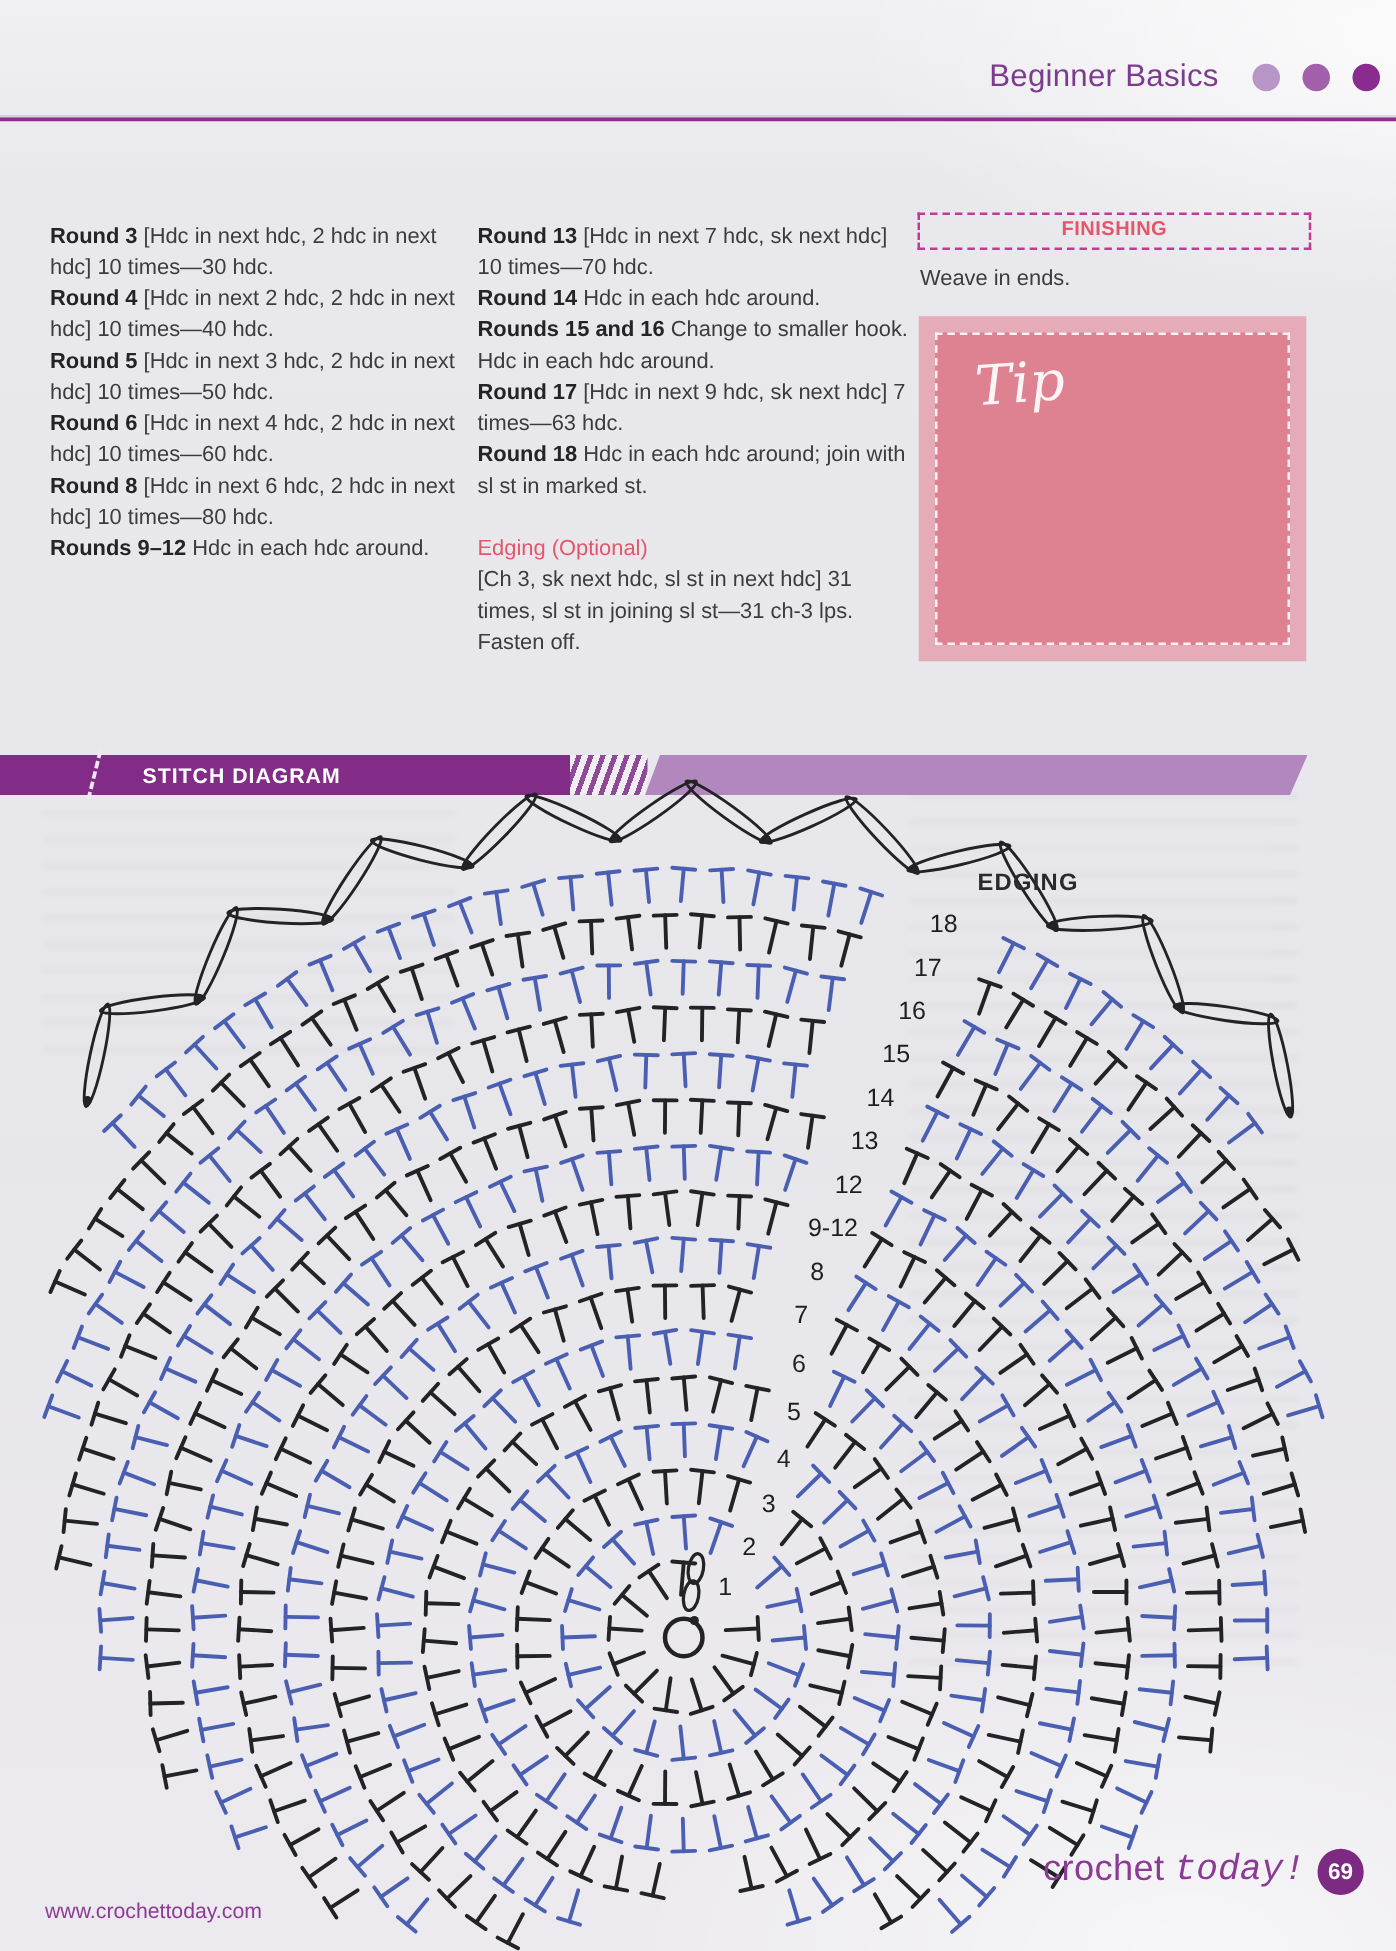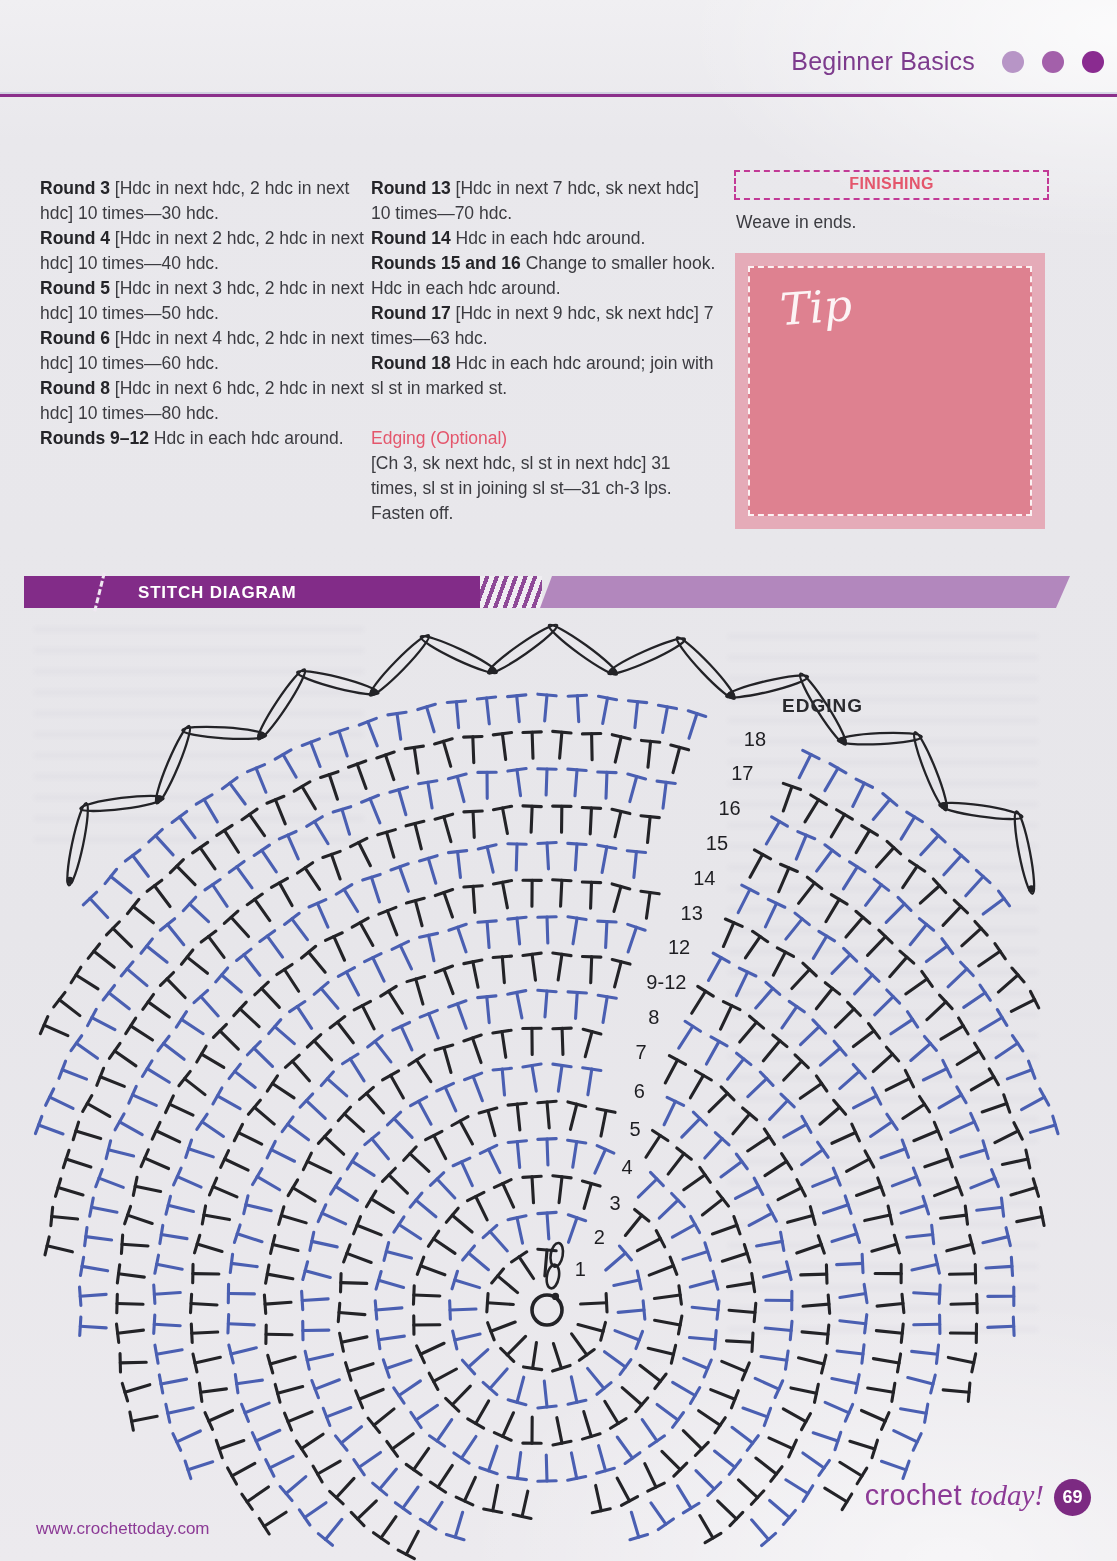--- a/index.html
+++ b/index.html
@@ -17,53 +17,53 @@
   
   .section-head{position:absolute;top:47px;right:142px;font-size:25px;color:#7d3b8d;letter-spacing:.2px;}
   .dot{position:absolute;top:51px;width:22px;height:22px;border-radius:50%;}
   .rule{position:absolute;top:94px;left:0;width:1117px;height:3px;background:#8b2f8b;box-shadow:0 -2px 0 rgba(160,160,200,.35);}
 
   
   .pcol{position:absolute;top:176px;font-size:17.5px;line-height:25px;color:#3b3b40;}
   .pcol p{margin:0;}
   .pcol b{color:#242428;}
   #col-left{left:40px;width:334px;}
-  #col-mid{left:371px;width:348px;}
+  #col-mid{left:382px;width:348px;}
   .subhead{margin-top:25px !important;font-weight:normal;color:#e4566c;}
 
   
   .finish-box{position:absolute;left:734px;top:170px;width:295px;border:2px dashed #c23a96;
       padding:3px 8px 5px 8px;font-size:16px;font-weight:bold;color:#e4566c;letter-spacing:.4px;text-align:center;}
   .weave{position:absolute;left:736px;top:212px;font-size:17.5px;color:#3b3b40;}
   .tip-outer{position:absolute;left:735px;top:253px;width:284px;height:250px;background:#e5abb8;padding:13px;}
   .tip-inner{width:100%;height:100%;box-sizing:border-box;background:#de8190;border:2px dashed #fcf2f3;
       padding:10px 16px 10px 22px;color:#fbeef0;}
   .tip-title{font-family:"DejaVu Serif",serif;font-style:italic;font-size:44px;line-height:48px;
       color:#fcf4f5;margin:0 0 2px 8px;transform:rotate(-4deg);}
   .tip-body{font-size:19px;line-height:27.5px;margin:0;}
 
   
-  .banner{position:absolute;left:0;top:576px;width:977px;height:32px;margin-left:24px;}
+  .banner{position:absolute;left:0;top:604px;width:977px;height:32px;}
   .banner .seg-dark{position:absolute;left:0;top:0;width:468px;height:32px;background:#822c88;
       clip-path:polygon(0 0,100% 0,calc(100% - 12px) 100%,0 100%);}
   .banner .seg-stripes{position:absolute;left:456px;top:0;width:62px;height:32px;
       background:repeating-linear-gradient(110deg,#f0eef2 0 5px,#8e4a97 5px 9px);}
   .banner .seg-light{position:absolute;left:516px;top:0;width:530px;height:32px;background:#b287bd;
       clip-path:polygon(12px 0,100% 0,calc(100% - 14px) 100%,0 100%);}
   .banner .dash{position:absolute;left:74px;top:-4px;height:40px;border-left:3px dashed #f0e8f2;transform:rotate(14deg);}
   .banner .label{position:absolute;left:114px;top:7px;color:#fff;font-weight:bold;font-size:17px;letter-spacing:.8px;}
 
   
   #diagram{position:absolute;left:0;top:0;}
 
   
   .footer-url{position:absolute;left:36px;top:1519px;font-size:17px;color:#8c3a96;}
   .logo{position:absolute;top:1479px;right:26px;display:flex;align-items:flex-start;}
   .logo .word1{font-size:29px;color:#8c3a96;letter-spacing:.3px;}
-  .logo .word2{font-family:Liberation Serif, serif;font-style:italic;font-size:29px;color:#8c3a96;margin-left:8px;}
+  .logo .word2{font-family:Liberation Mono, monospace;font-style:italic;font-size:29px;color:#8c3a96;margin-left:8px;}
   .logo .pagenum{width:37px;height:37px;border-radius:50%;background:#7c2a82;color:#fff;
       display:flex;align-items:center;justify-content:center;font-size:18px;font-weight:bold;margin-left:10px;}
 </style>
 </head>
 <body>
 
 <div class="page">
 
   <div class="ghost" style="left:34px;top:618px;width:330px;height:240px;"></div>
   <div class="ghost" style="left:728px;top:628px;width:310px;height:720px;"></div>

